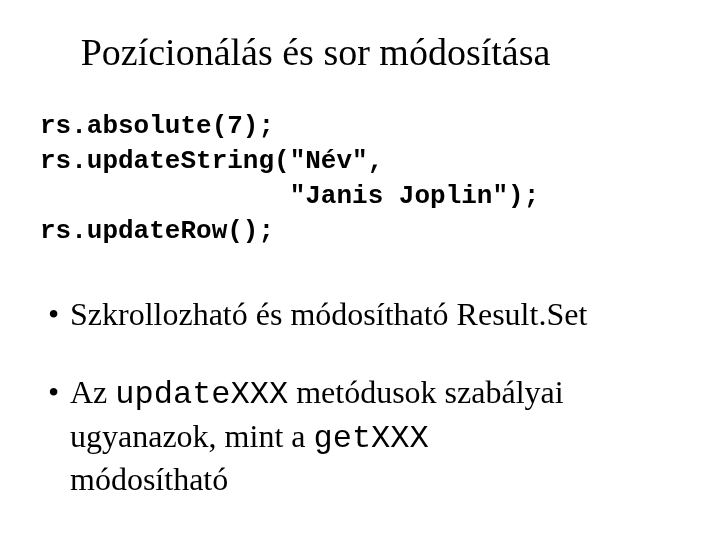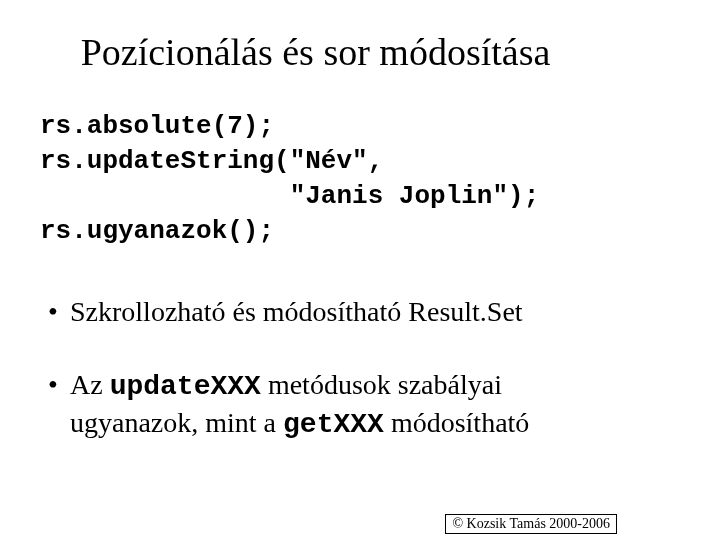--- a/index.html
+++ b/index.html
@@ -1,35 +1,34 @@
 <!DOCTYPE html>
 <html><head>
 <meta charset="utf-8">
 <style>
   * { margin: 0; padding: 0; box-sizing: border-box; }
   html, body { width: 720px; height: 540px; background: #fff; font-family: "Times New Roman", Times, serif; color: #000; }
   .slide { width: 631px; height: 540px; position: relative; padding: 20px 40px 16px 40px; }
   .title { font-size: 38px; text-align: center; margin: 10px 0 35px 0; font-weight: normal; }
   .code { font-family: "Courier New", Courier, monospace; font-weight: bold; font-size: 26px; line-height: 1.35; white-space: pre; margin-bottom: 45px; }
   .bullets { list-style: none; padding-left: 8px; }
-  .bullets li { font-size: 28px; line-height: 1.3; margin-bottom: 4px; padding-left: 22px; position: relative; margin-top: 36px; }
+  .bullets li { font-size: 32px; line-height: 1.3; margin-bottom: 4px; padding-left: 22px; position: relative; margin-top: 36px; }
   .bullets li::before { content: "•"; position: absolute; left: 0; top: 0; }
-  .mono { font-family: "Courier New", Courier, monospace; font-weight: bold; }
+  .mono { font-family: "Courier New", Courier, monospace; font-weight: normal; }
   .footer { position: absolute; right: 14px; bottom: 6px; font-size: 14px; border: 1px solid #000; padding: 1px 6px; }
 </style>
 </head>
 <body>
 
 <div class="slide">
   <h1 class="title">Pozícionálás és sor módosítása</h1>
 
   <div class="code"><span>rs.absolute(7);</span>
 <span>rs.updateString("Név",</span>
 <span>                "Janis Joplin");</span>
-<span>rs.ugyanazok();</span></div>
+<span>rs.updateRow();</span></div>
 
   <ul class="bullets">
     <li>Szkrollozható és módosítható Result.Set</li>
     <li><span>Az </span><span class="mono">updateXXX</span><span> metódusok szabályai ugyanazok, mint a </span><span class="mono">getXXX</span><span> módosítható</span></li>
   </ul>
 
-  <div class="footer">© Kozsik Tamás 2000-2006</div>
 </div>
 
 </body></html>

